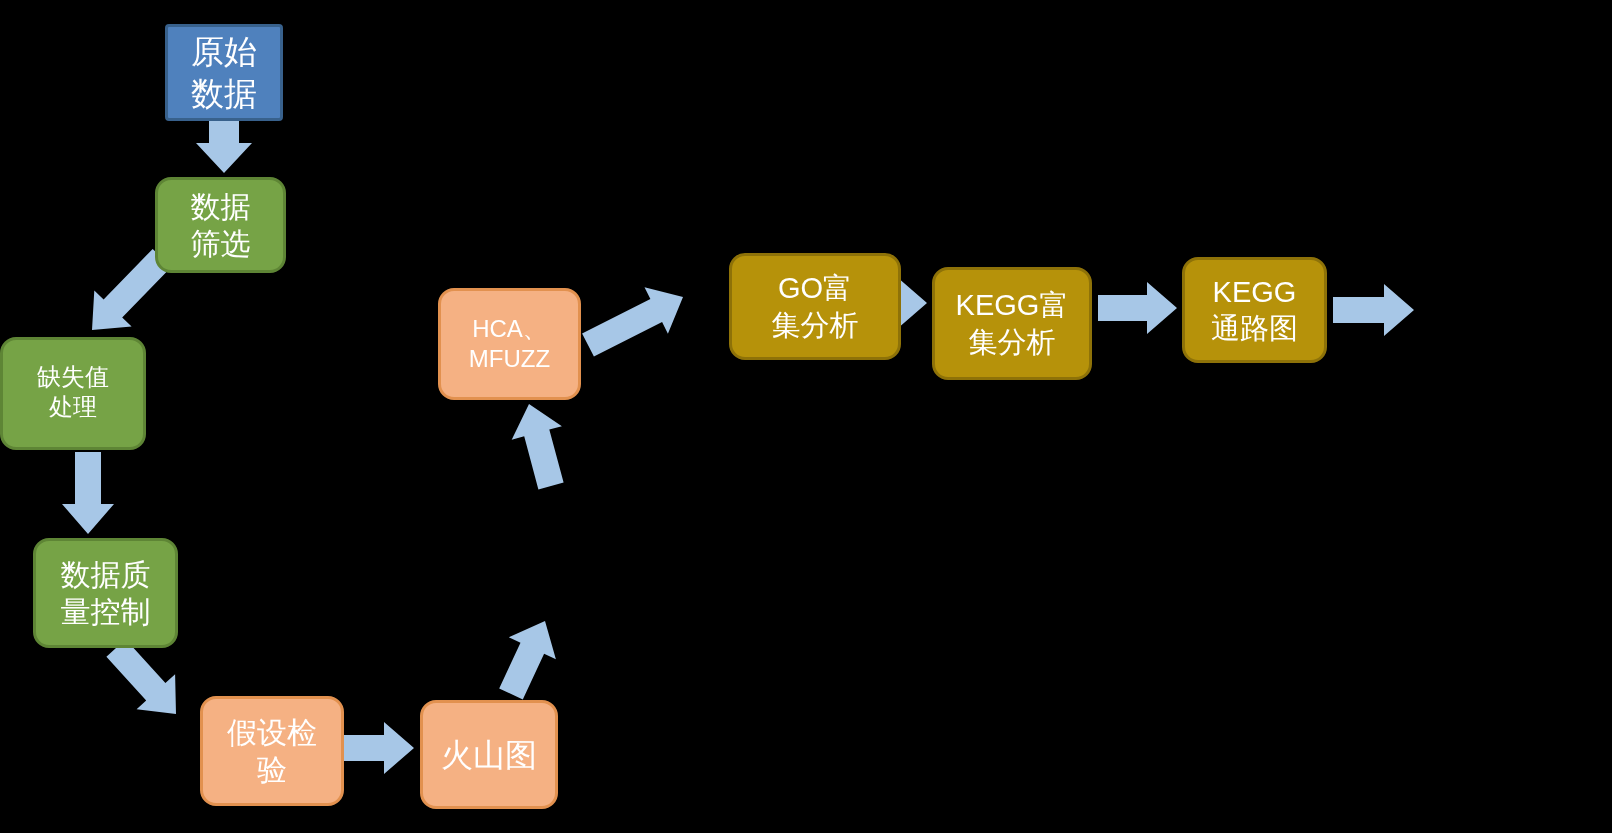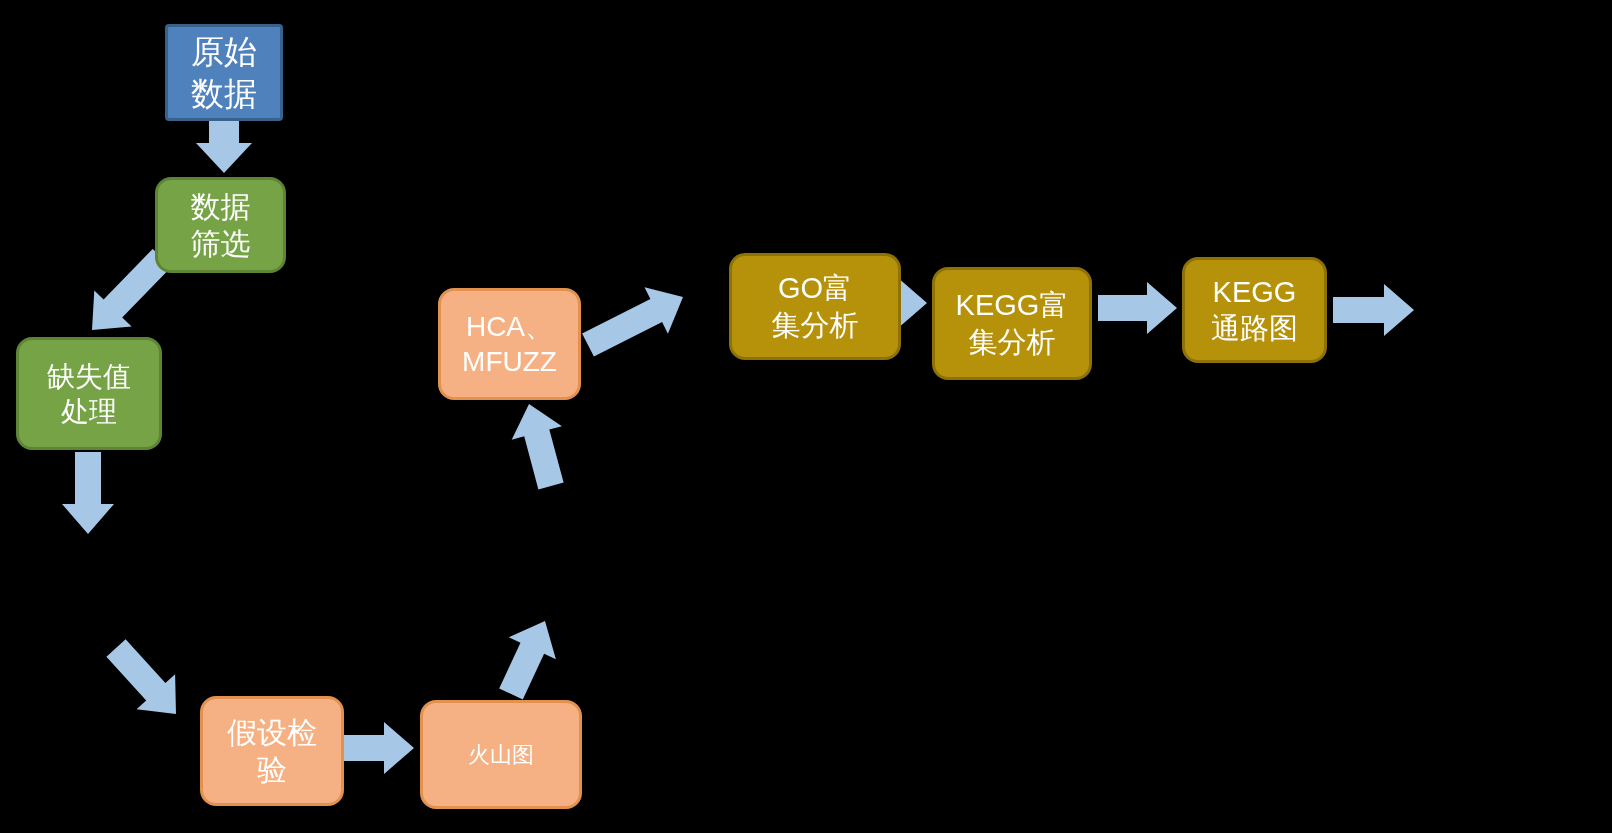--- a/index.html
+++ b/index.html
@@ -61,37 +61,41 @@
   <div class="node blue" style="left:165px;top:8px;width:118px;height:97px;font-size:33px;">
     <span class="label">原始
 数据</span>
   </div>
 
   <div class="node green" style="left:155px;top:177px;width:131px;height:96px;font-size:30px;">
     <span class="label">数据
 筛选</span>
   </div>
 
-  <div class="node green" style="left:16px;top:337px;width:146px;height:113px;font-size:28px;">
+  <div class="node green" style="left:0px;top:337px;width:146px;height:113px;font-size:24px;font-family:Liberation Mono, monospace;">
     <span class="label">缺失值
 处理</span>
   </div>
 
+  <div class="node green" style="left:33px;top:538px;width:145px;height:110px;font-size:30px;">
+    <span class="label">数据质
+量控制</span>
+  </div>
 
   <div class="node orange" style="left:200px;top:696px;width:144px;height:110px;font-size:30px;">
     <span class="label">假设检
 验</span>
   </div>
 
-  <div class="node orange" style="left:420px;top:700px;width:162px;height:109px;font-size:22px;">
+  <div class="node orange" style="left:420px;top:700px;width:138px;height:109px;font-size:32px;">
     <span class="label">火山图</span>
   </div>
 
 
-  <div class="node orange" style="left:438px;top:288px;width:143px;height:112px;font-size:28px;">
+  <div class="node orange" style="left:438px;top:288px;width:143px;height:112px;font-size:24px;">
     <span class="label">HCA、
 MFUZZ</span>
   </div>
 
   <div class="node gold" style="left:690px;top:253px;width:172px;height:107px;font-size:29px;margin-left:39px;">
     <span class="label">GO富
 集分析</span>
   </div>
 
   <div class="node gold" style="left:932px;top:252px;width:160px;height:113px;font-size:29px;margin-top:15px;">

